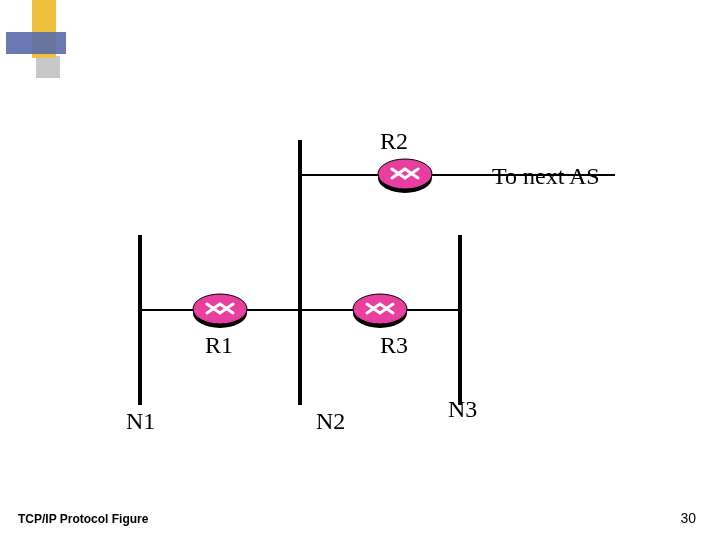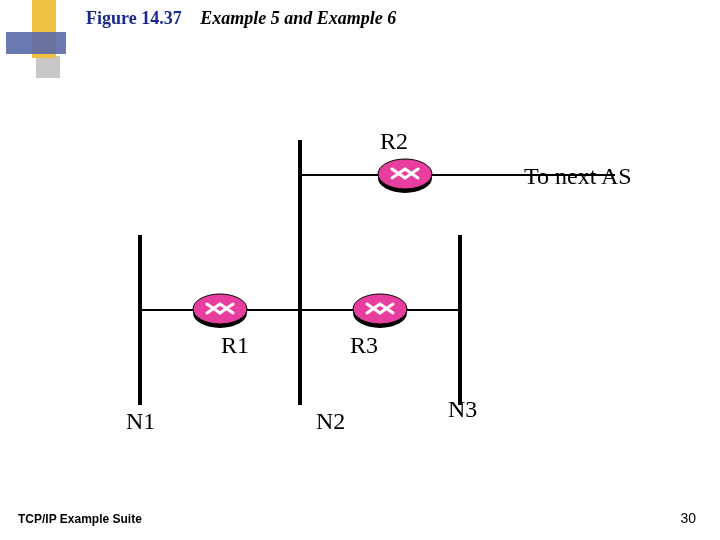--- a/index.html
+++ b/index.html
@@ -94,24 +94,20 @@
 </style>
 </head>
 <body>
 
 <div class="slide">
 
   <div class="deco-shadow"></div>
   <div class="deco-yellow"></div>
   <div class="deco-blue"></div>
 
-  <div class="figure-title">
-    <span class="figure-num">Figure 14.37</span>
-    <span class="figure-caption">Example 5 and Example 6</span>
-  </div>
 
   <svg class="diagram" viewBox="0 0 720 540">
 
     <line x1="140" y1="235" x2="140" y2="405" stroke="#000" stroke-width="4"></line>
     <line x1="300" y1="140" x2="300" y2="405" stroke="#000" stroke-width="4"></line>
     <line x1="460" y1="235" x2="460" y2="405" stroke="#000" stroke-width="4"></line>
 
     <line x1="140" y1="310" x2="300" y2="310" stroke="#000" stroke-width="2"></line>
     <line x1="300" y1="310" x2="460" y2="310" stroke="#000" stroke-width="2"></line>
     <line x1="300" y1="175" x2="615" y2="175" stroke="#000" stroke-width="2"></line>
@@ -144,24 +140,24 @@
     <ellipse cx="30" cy="18" rx="27" ry="15" fill="#e83ea0" stroke="#000" stroke-width="1"></ellipse>
     <g stroke="#fff" stroke-width="3" stroke-linecap="round">
       <line x1="17" y1="13" x2="30" y2="22"></line>
       <line x1="30" y1="13" x2="17" y2="22"></line>
       <line x1="30" y1="13" x2="43" y2="22"></line>
       <line x1="43" y1="13" x2="30" y2="22"></line>
     </g>
   </svg>
 
   <div class="label" style="left:380px; top:128px;">R2</div>
-  <div class="label" style="left:524px; top:163px;">To next AS</div>
+  <div class="label" style="left:492px; top:163px;">To next AS</div>
 
-  <div class="label" style="left:205px; top:332px;margin-left:16px;">R1</div>
-  <div class="label" style="left:350px; top:332px;">R3</div>
+  <div class="label" style="left:205px; top:332px;">R1</div>
+  <div class="label" style="left:380px; top:332px;">R3</div>
 
   <div class="label" style="left:126px; top:408px;">N1</div>
   <div class="label" style="left:288px; top:408px;margin-left:28px;">N2</div>
   <div class="label" style="left:448px; top:396px;">N3</div>
 
-  <div class="footer-left">TCP/IP Example Suite</div>
+  <div class="footer-left">TCP/IP Protocol Figure</div>
   <div class="footer-right">30</div>
 </div>
 
 </body></html>

